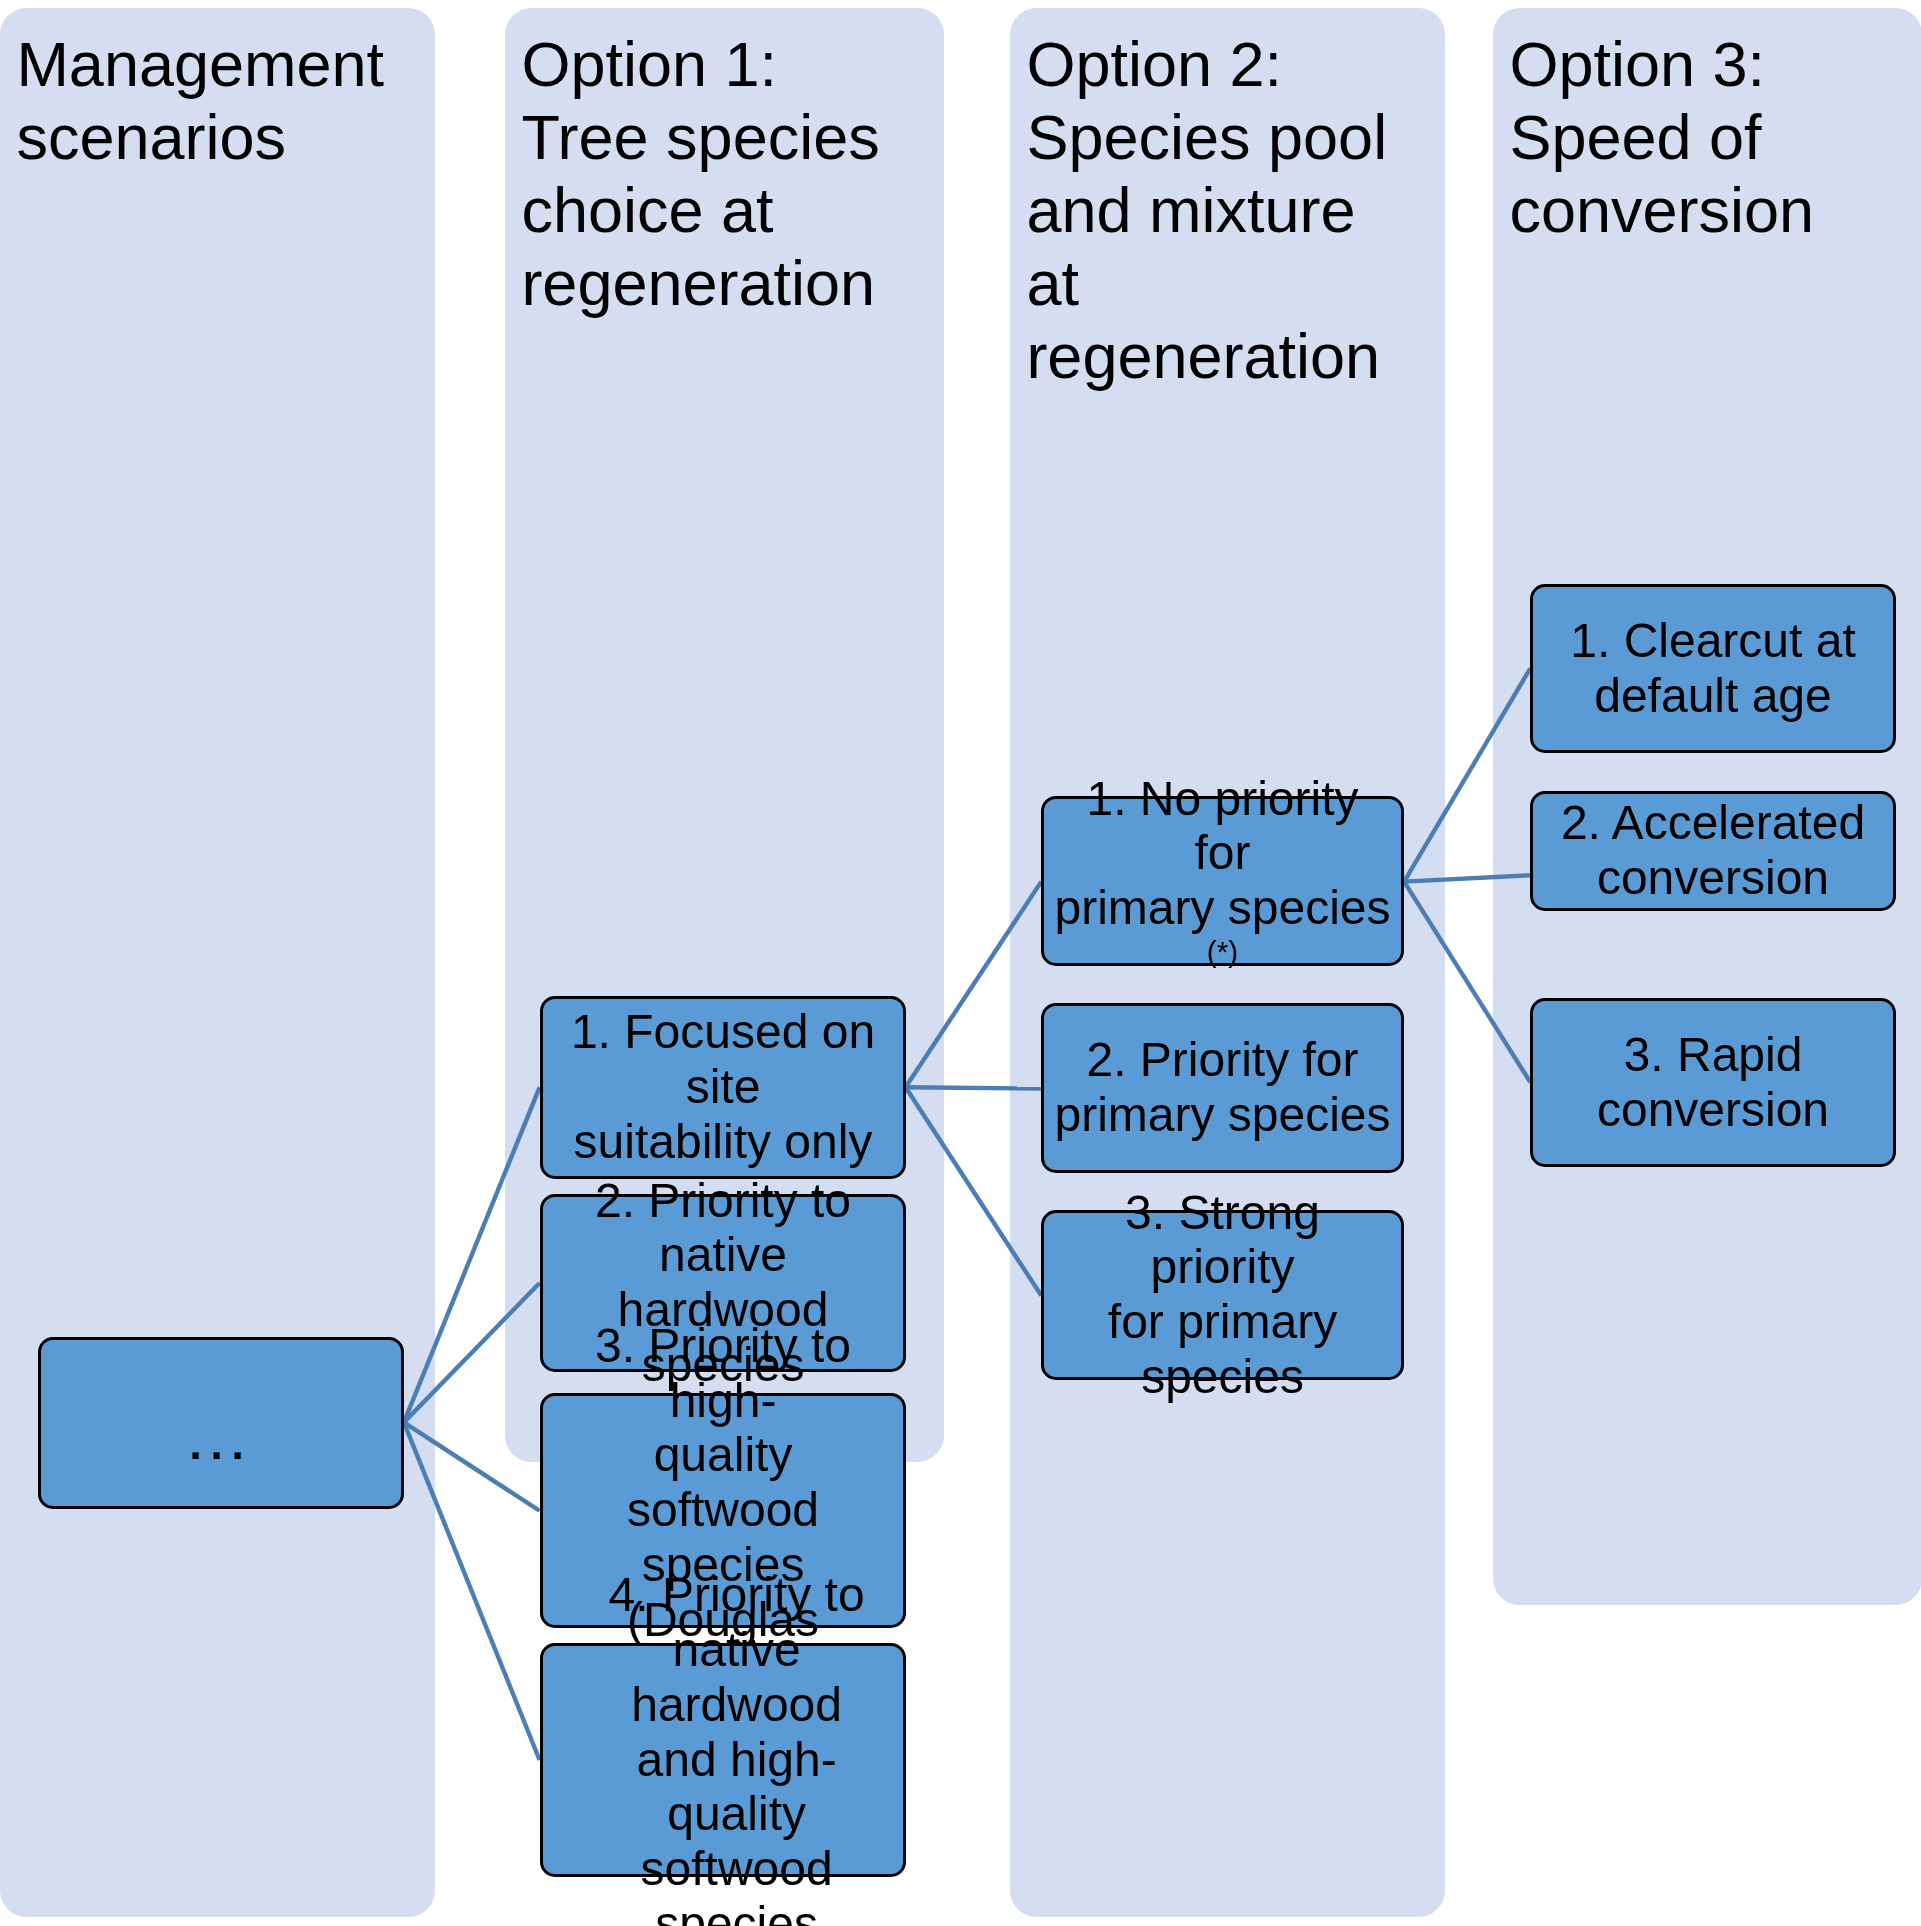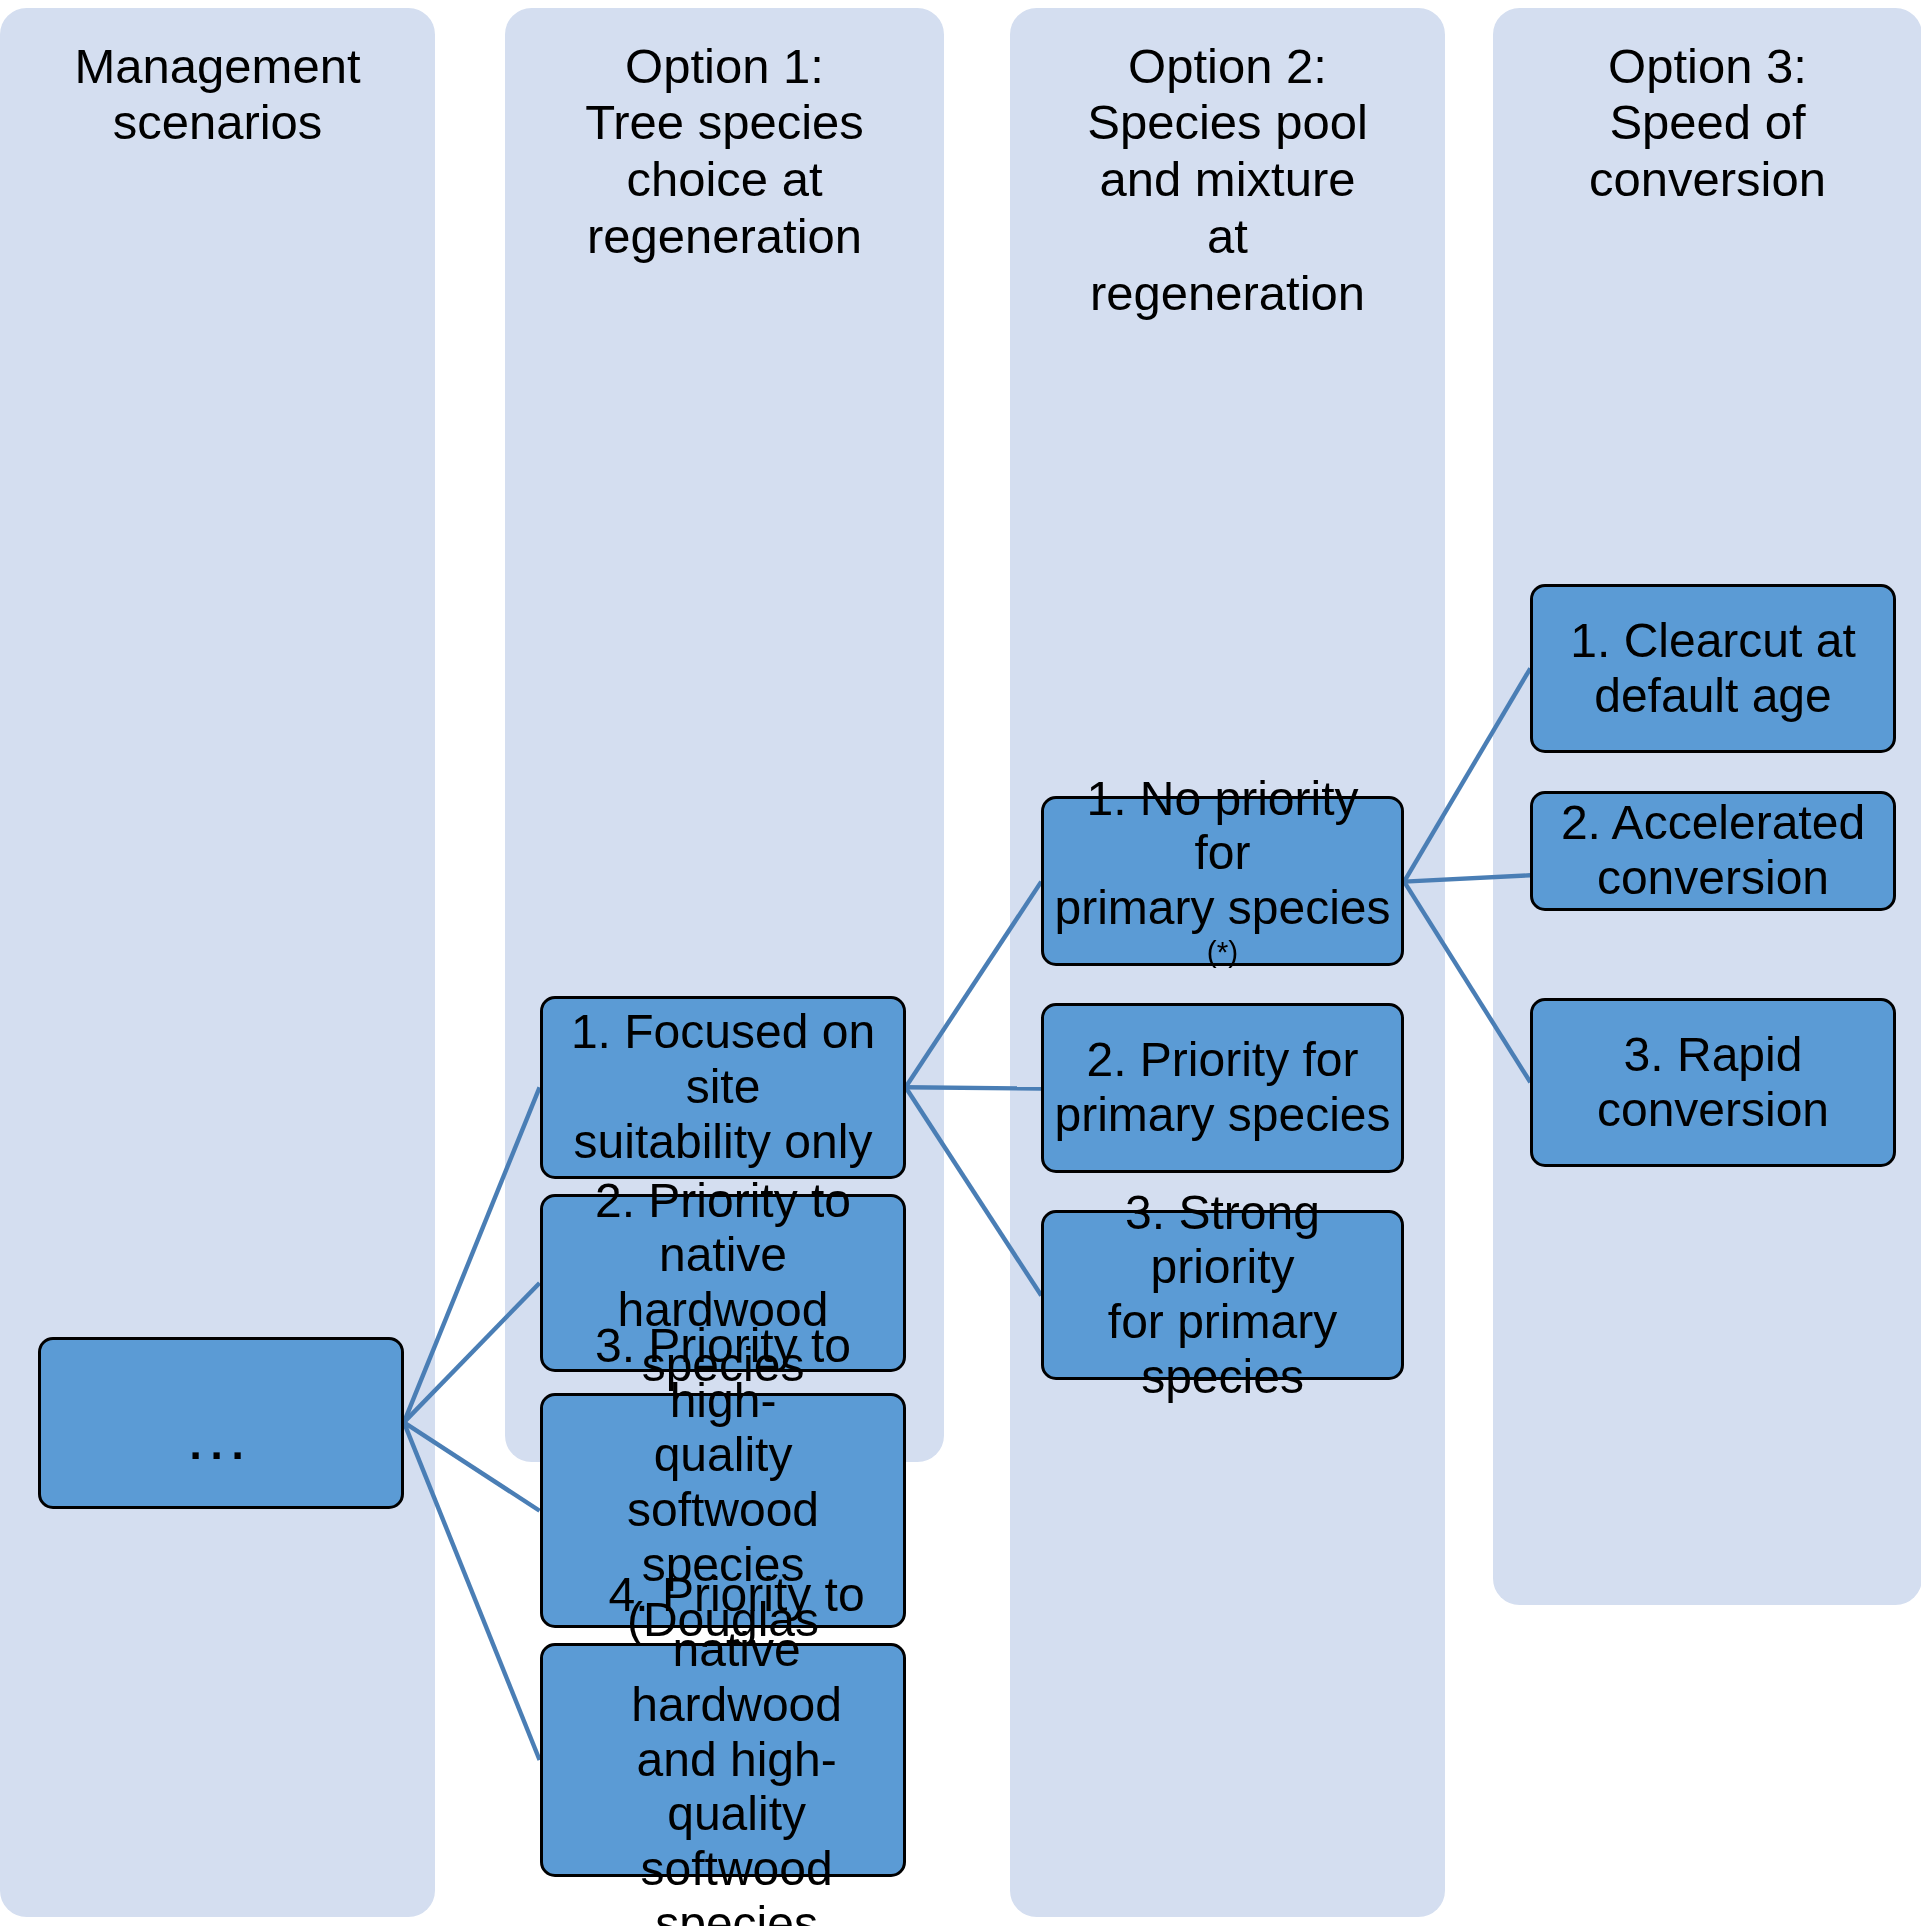--- a/index.html
+++ b/index.html
@@ -8,22 +8,22 @@
 
   .stage{position:absolute;left:0;top:0;width:1921px;height:1926px;}
 
   
   .panel{position:absolute;background:#D4DEF0;border-radius:26.5px;}
   #panel-0{left:0px;   top:7.6px; width:435px; height:1909px;}
   #panel-1{left:505px; top:7.6px; width:439px; height:1454px;}
   #panel-2{left:1010px;top:7.6px; width:435px; height:1909px;}
   #panel-3{left:1493px;top:7.6px; width:429px; height:1597px;}
 
-  .panel-title{position:absolute;left:0;right:0;top:30px;
-     text-align:center;color:#000;font-size:49px;line-height:1.16;
+  .panel-title{position:absolute;left:0;right:0;top:20px;
+     color:#000;font-size:63px;line-height:1.16;
      font-family:"Liberation Sans",sans-serif;padding:0 16.4px;
      box-sizing:border-box;white-space:pre-line;}
 
   
   #links{position:absolute;left:0;top:0;width:1921px;height:1926px;
          pointer-events:none;}
 
   
   .node{position:absolute;background:#5B9BD5;border:3.2px solid #000000;
         border-radius:15px;box-sizing:border-box;

